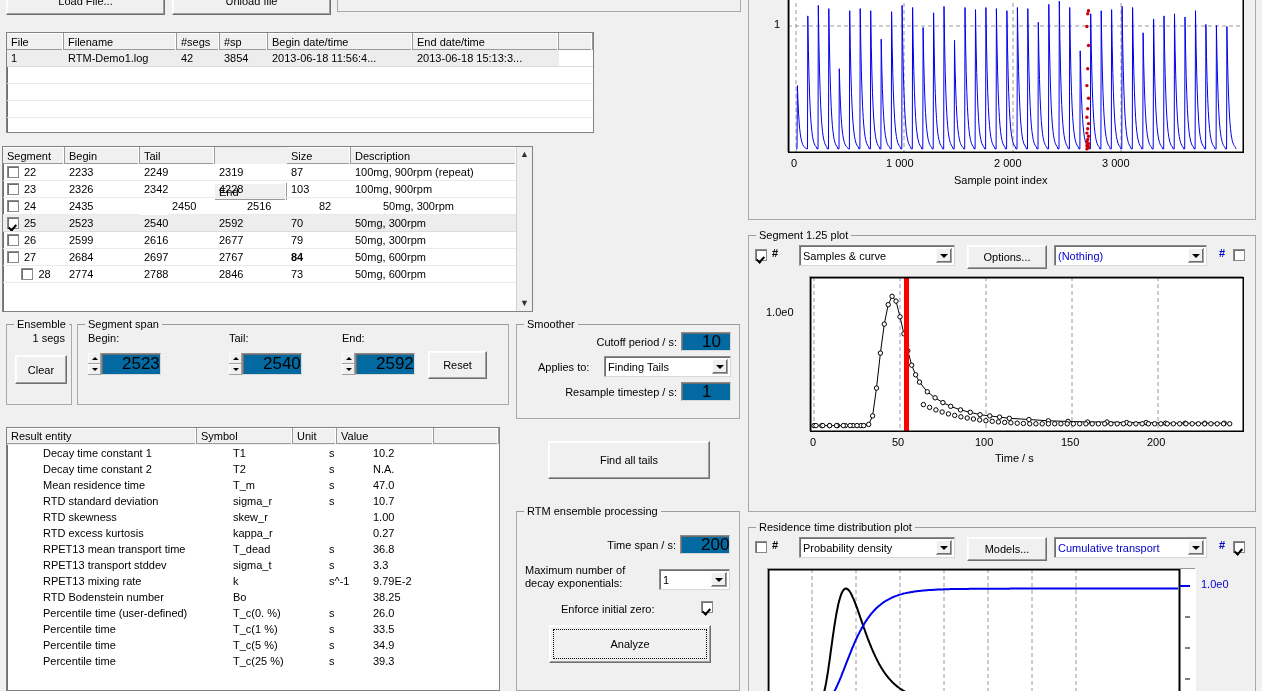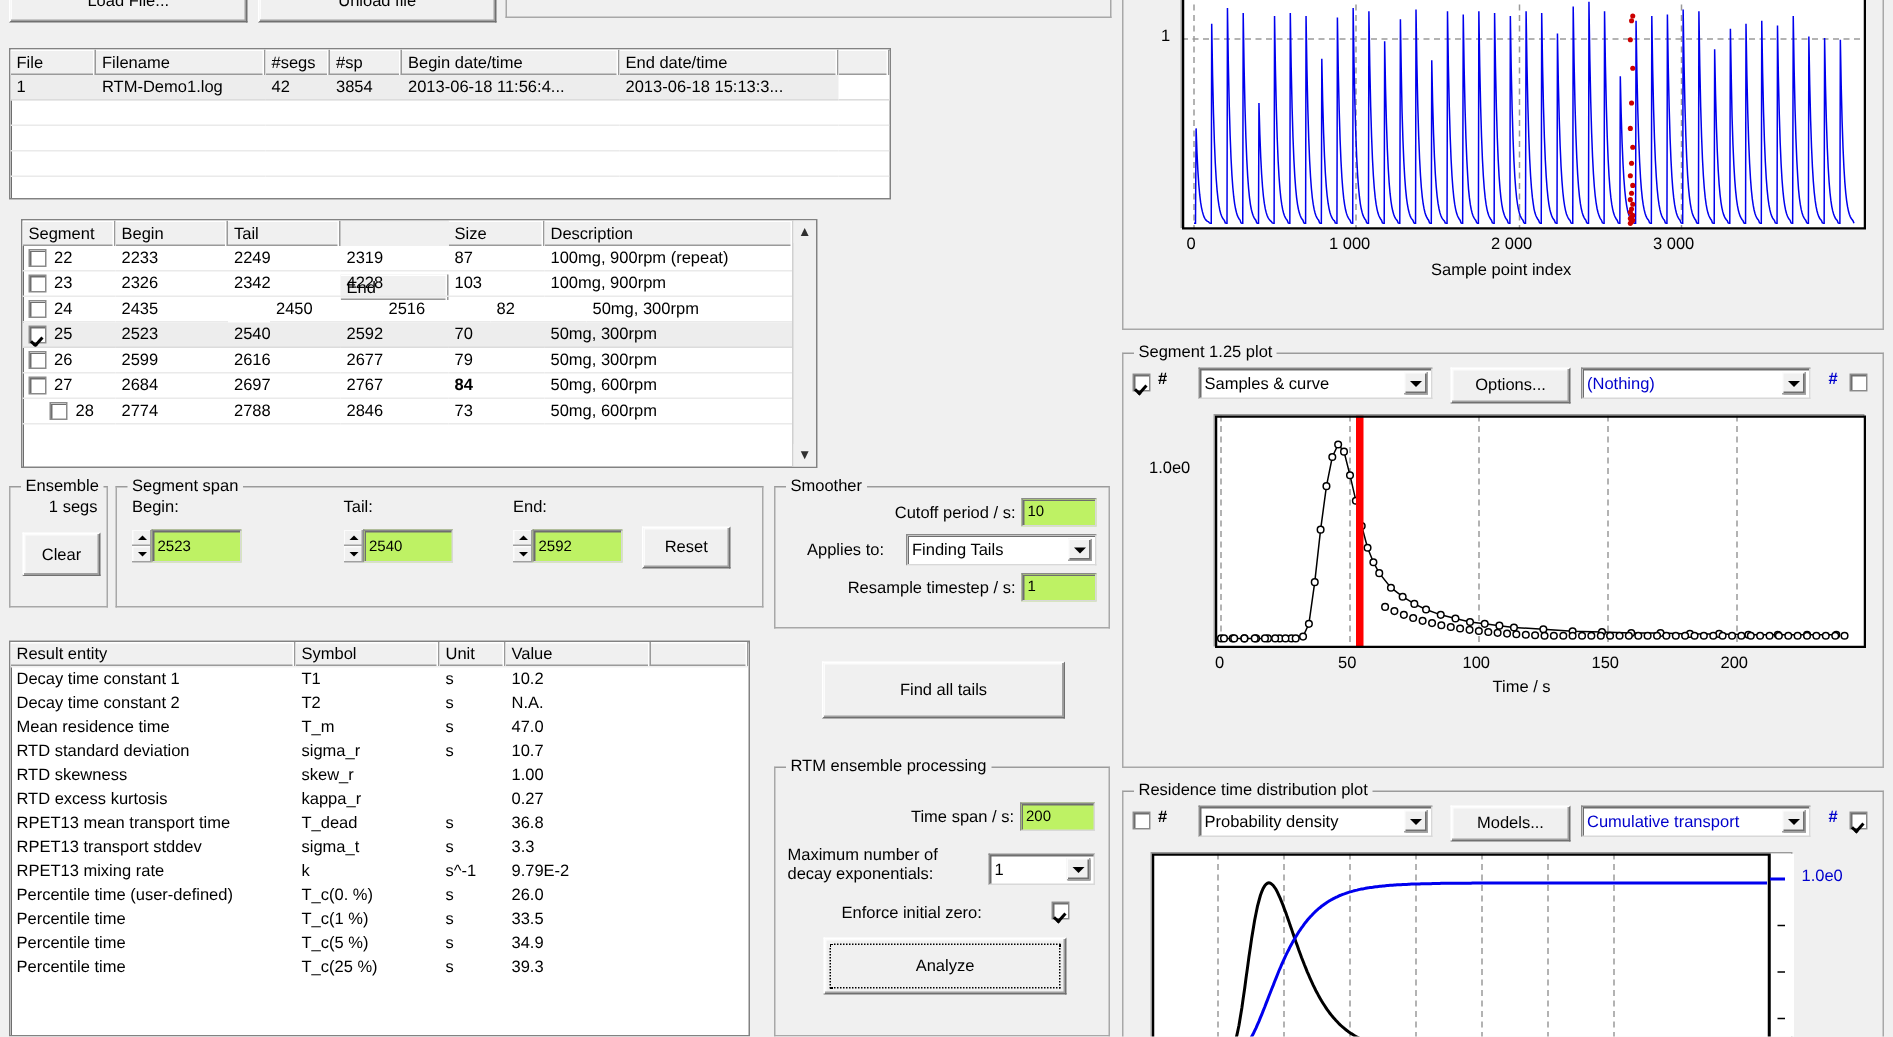--- a/index.html
+++ b/index.html
@@ -22,25 +22,25 @@
     font-family:"Liberation Sans",sans-serif;font-size:11px;
     display:flex;align-items:center;justify-content:center;
     cursor:default;color:#000;
   }
   .btn.dotted{box-shadow:inset -1px -1px 0 #a0a0a0, inset 1px 1px 0 #fcfcfc;}
   .btn.dotted::after{
     content:"";position:absolute;left:3px;top:3px;right:3px;bottom:3px;
     border:1px dotted #000;pointer-events:none;
   }
   .txt{
-    background:#bef264;border:1px solid #8a8a8a;
+    background:#0369a1;border:1px solid #8a8a8a;
     border-right-color:#d8d8d8;border-bottom-color:#d8d8d8;
     box-shadow:inset 1px 1px 0 #6e6e6e;
-    font-family:"Liberation Sans",sans-serif;font-size:10px;
-    display:flex;align-items:center;padding-left:3px;color:#000;
+    font-family:"Liberation Sans",sans-serif;font-size:17px;
+    display:flex;align-items:center;padding-left:20px;color:#000;
     box-sizing:border-box;
   }
   .combo{
     background:#fff;border:1px solid #8a8a8a;
     border-right-color:#d8d8d8;border-bottom-color:#d8d8d8;
     box-shadow:inset 1px 1px 0 #6e6e6e;
     display:flex;align-items:center;box-sizing:border-box;
     font-size:11px;
   }
   .combo .cval{flex:1;padding-left:3px;white-space:nowrap;overflow:hidden;}
@@ -96,21 +96,21 @@
   .trow .td{
     display:flex;align-items:center;padding-left:4px;box-sizing:border-box;
     font-size:11px;white-space:nowrap;overflow:hidden;height:17px;
     border-bottom:1px solid #eaeaea;
   }
   .trow.sel{background:#ededed;}
   .trow.sel .td{border-bottom:1px solid #dcdcdc;}
 
   
   .rtbl .th{height:16px;}
-  .rtbl .trow{height:16px;}
+  .rtbl .trow{height:16px;margin-left:32px;}
   .rtbl .trow .td{height:16px;border-bottom:none;}
 
   .vsb{
     position:absolute;right:0;top:0;width:15px;bottom:0;background:#f0f0f0;
     border-left:1px solid #d0d0d0;
   }
   .vsb .sbtn{height:15px;display:flex;align-items:center;justify-content:center;background:#f0f0f0;}
   .chev{font-size:9px;line-height:9px;color:#303030;}
 
   .plotbox{
@@ -177,21 +177,21 @@
         <div class="td" style="width:57px;"></div>
         <div class="td" style="width:113px;"></div>
         <div class="td" style="width:43px;"></div>
         <div class="td" style="width:48px;"></div>
         <div class="td" style="width:145px;"></div>
         <div class="td" style="width:146px;"></div>
         <div class="td" style="flex:1;"></div>
       </div>
   </div>
 
-  <div class="tbl" style="left:14px;top:146px;width:531px;height:166px;">
+  <div class="tbl" style="left:2px;top:146px;width:531px;height:166px;">
     <div class="thead" style="padding-right:15px;">
       <div class="th" style="width:62px;">Segment</div>
       <div class="th" style="width:75px;">Begin</div>
       <div class="th" style="width:75px;">Tail</div>
       <div class="th" style="width:72px;margin-top:36px;">End</div>
       <div class="th" style="width:64px;">Size</div>
       <div class="th" style="flex:1;">Description</div>
     </div>
     <div id="segrows">
         <div class="trow" style="padding-right: 15px;">
@@ -400,20 +400,27 @@
           <div class="td" style="width: 96px;">sigma_t</div>
           <div class="td" style="width: 44px;">s</div>
           <div class="td" style="width: 97px;">3.3</div>
           <div class="td" style="flex: 1 1 0%;"></div>
         </div>
         <div class="trow">
           <div class="td" style="width: 190px;">RPET13 mixing rate</div>
           <div class="td" style="width: 96px;">k</div>
           <div class="td" style="width: 44px;">s^-1</div>
           <div class="td" style="width: 97px;">9.79E-2</div>
+          <div class="td" style="flex: 1 1 0%;"></div>
+        </div>
+        <div class="trow">
+          <div class="td" style="width: 190px;">RTD Bodenstein number</div>
+          <div class="td" style="width: 96px;">Bo</div>
+          <div class="td" style="width: 44px;"></div>
+          <div class="td" style="width: 97px;">38.25</div>
           <div class="td" style="flex: 1 1 0%;"></div>
         </div>
         <div class="trow">
           <div class="td" style="width: 190px;">Percentile time (user-defined)</div>
           <div class="td" style="width: 96px;">T_c(0. %)</div>
           <div class="td" style="width: 44px;">s</div>
           <div class="td" style="width: 97px;">26.0</div>
           <div class="td" style="flex: 1 1 0%;"></div>
         </div>
         <div class="trow">

